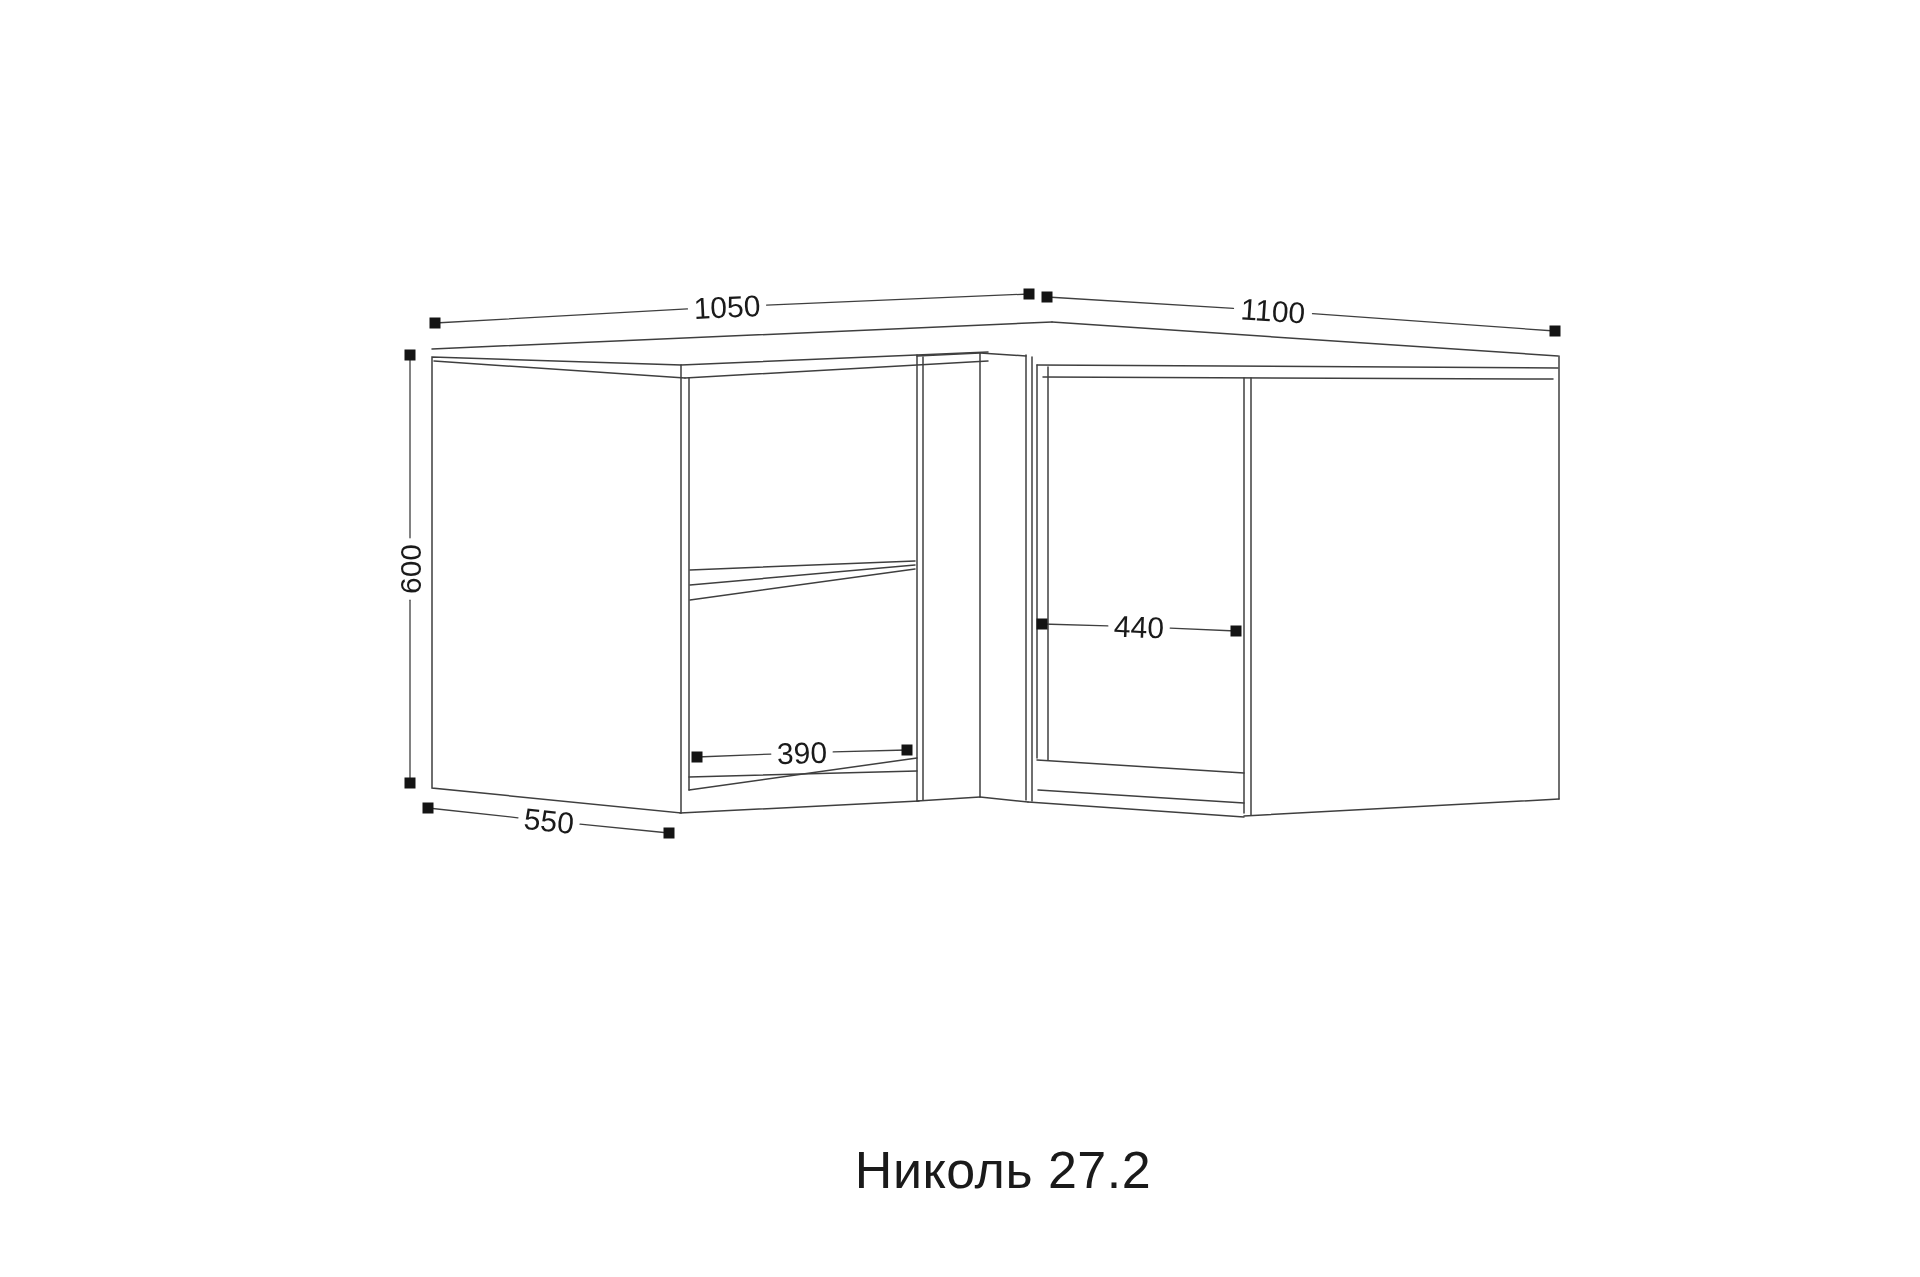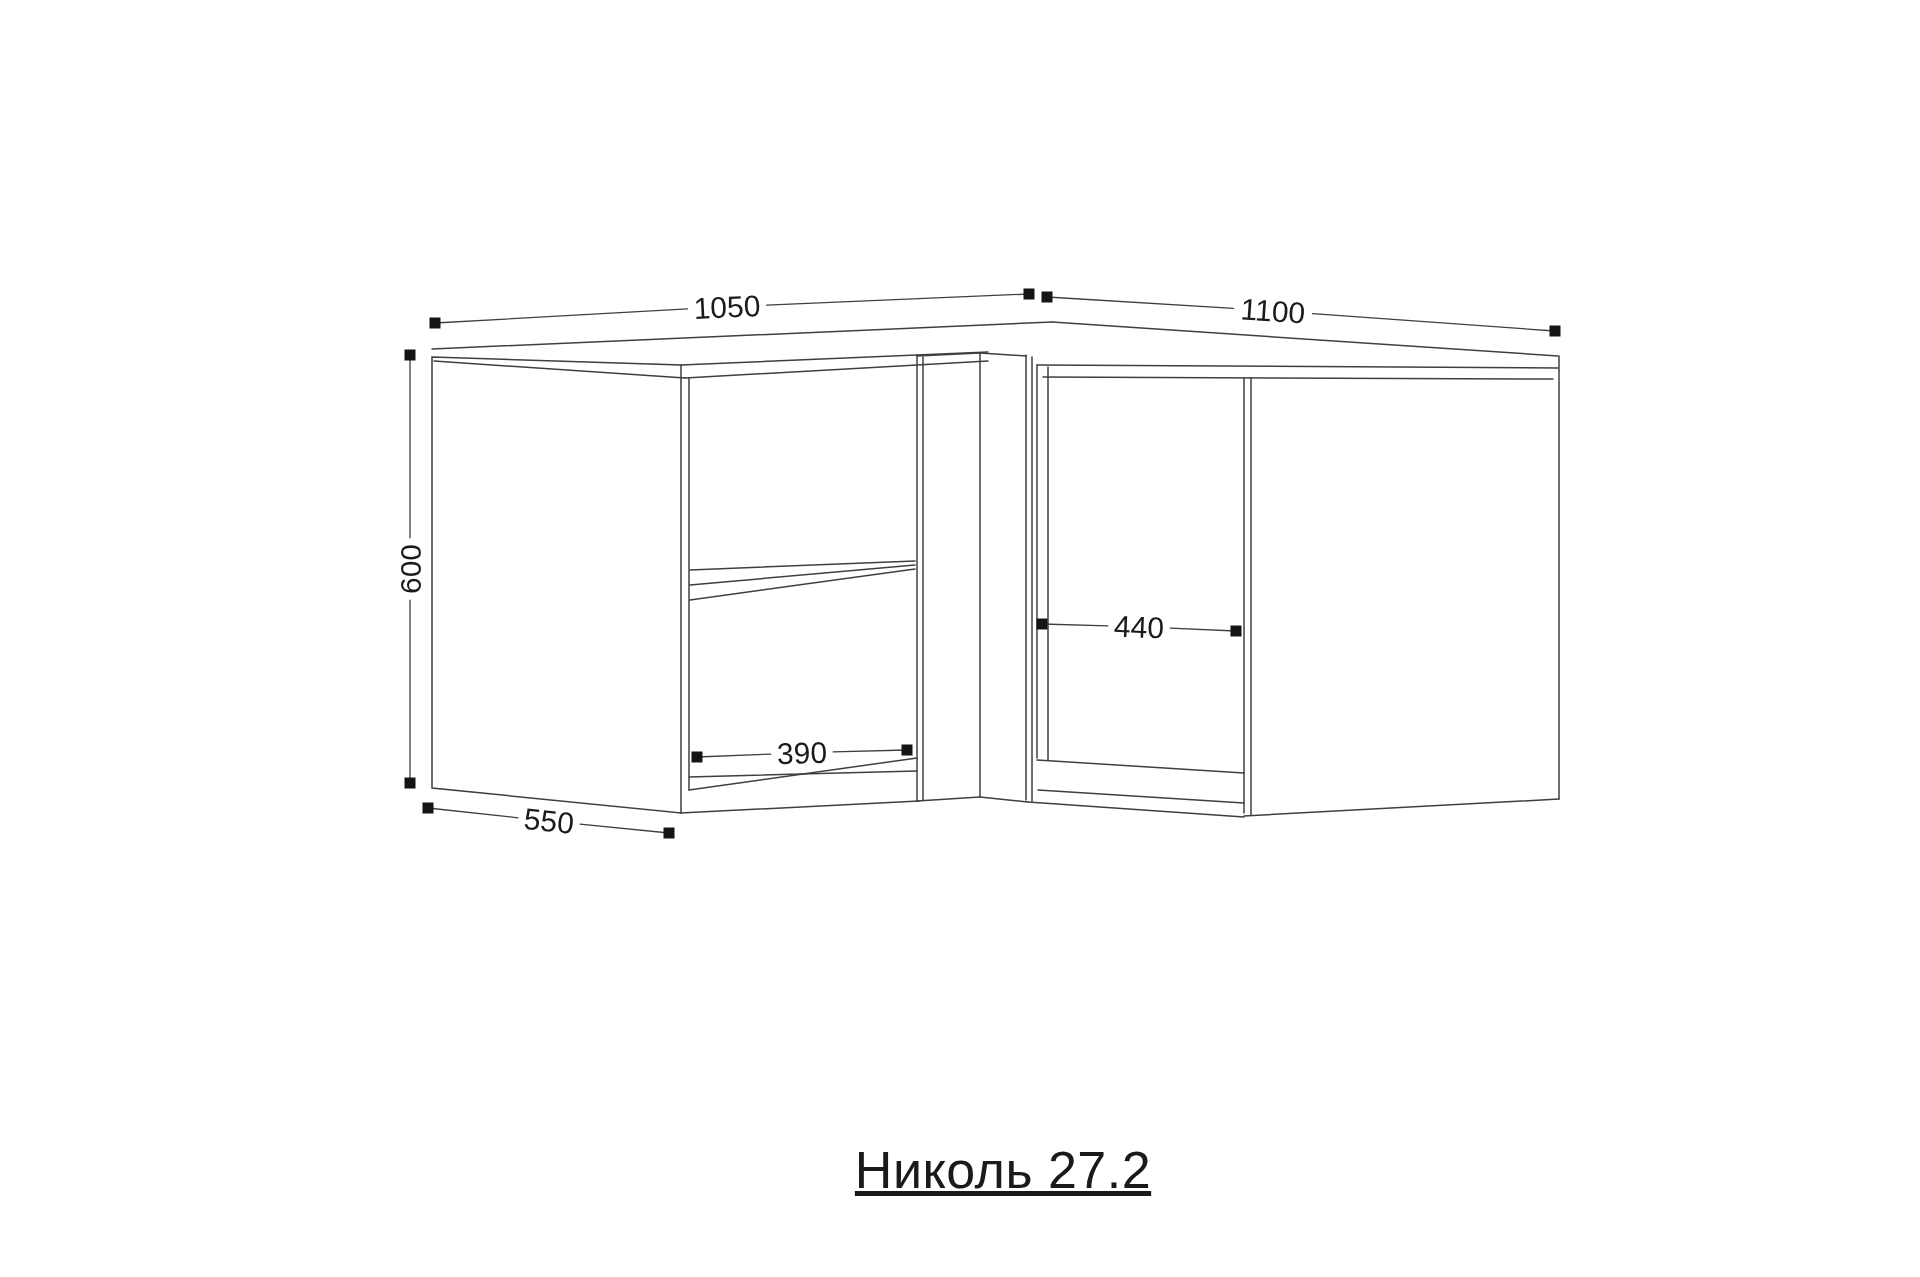--- a/index.html
+++ b/index.html
@@ -23,21 +23,20 @@
   .drawing-title {
     position: absolute;
     left: 1003px;
     top: 1170px;
     transform: translate(-50%, -50%);
     font-size: 52px;
     font-weight: 500;
     color: #1a1a1a;
     white-space: nowrap;
     letter-spacing: 0.5px;
-    text-decoration: underline;
   }
 </style>
 </head>
 <body>
 
 <div class="stage">
 
   <svg width="1920" height="1277" viewBox="0 0 1920 1277" fill="none" stroke="#3f3f3f" stroke-width="1.5" stroke-linecap="round">
 
     <g>

